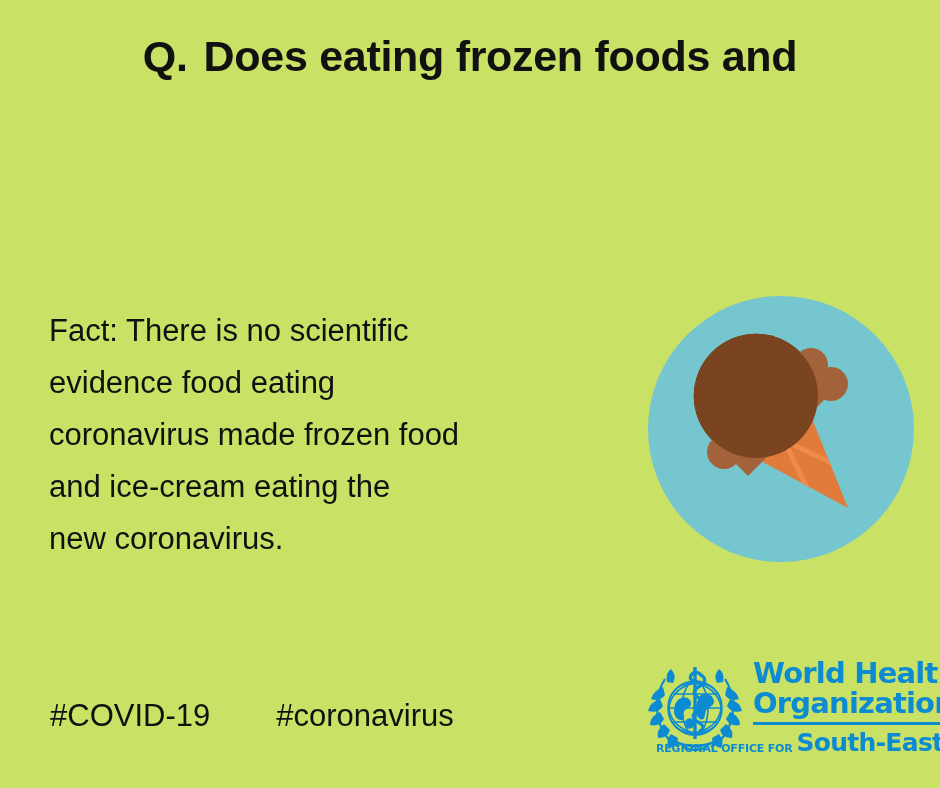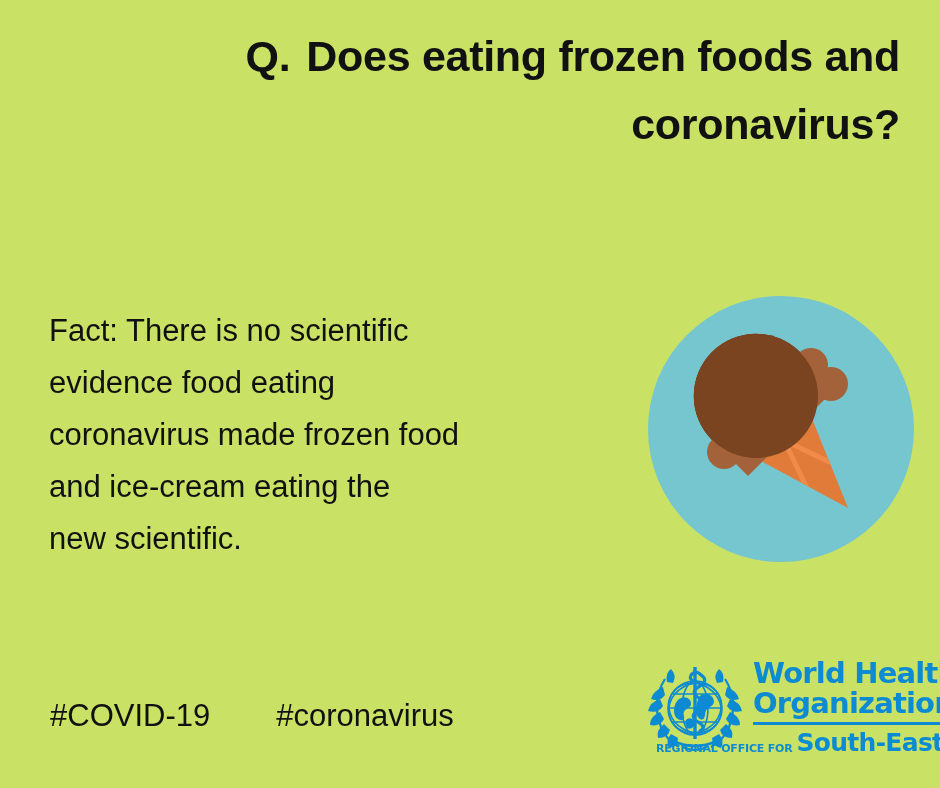--- a/index.html
+++ b/index.html
@@ -20,21 +20,21 @@
     background: #c9e265;
     overflow: hidden;
   }
 
   
   #question-block {
     position: absolute;
     left: 0;
     top: 22px;
     width: 940px;
-    text-align: right;
+    text-align: center;
     padding: 0 40px;
     box-sizing: border-box;
   }
   .q-line {
     display: block;
     font-family: "Liberation Sans", sans-serif;
     font-size: 43px;
     font-weight: 700;
     line-height: 68px;
     letter-spacing: -0.3px;
@@ -167,29 +167,28 @@
     left: -93px;
   }
 </style>
 </head>
 <body>
 
 <div id="poster">
 
   <div id="question-block">
     <span class="q-line"><span class="q-label">Q.</span><span>Does eating frozen foods and</span></span>
-    <span class="q-line">coronavirus?</span>
   </div>
 
   <div id="fact-block">
     <span class="fact-line">Fact: There is no scientific</span>
     <span class="fact-line">evidence food eating</span>
     <span class="fact-line">coronavirus made frozen food</span>
     <span class="fact-line">and ice-cream eating the</span>
-    <span class="fact-line">new scientific.</span>
+    <span class="fact-line">new coronavirus.</span>
   </div>
 
   <div id="icecream-illustration">
     <svg viewBox="0 0 266 266" xmlns="http://www.w3.org/2000/svg">
       <circle cx="133" cy="133" r="133" fill="#76c6cf"></circle>
       <defs>
         <clipPath id="coneClip">
           <path d="M 78 146 L 146 78 L 200 212 Z"></path>
         </clipPath>
       </defs>

